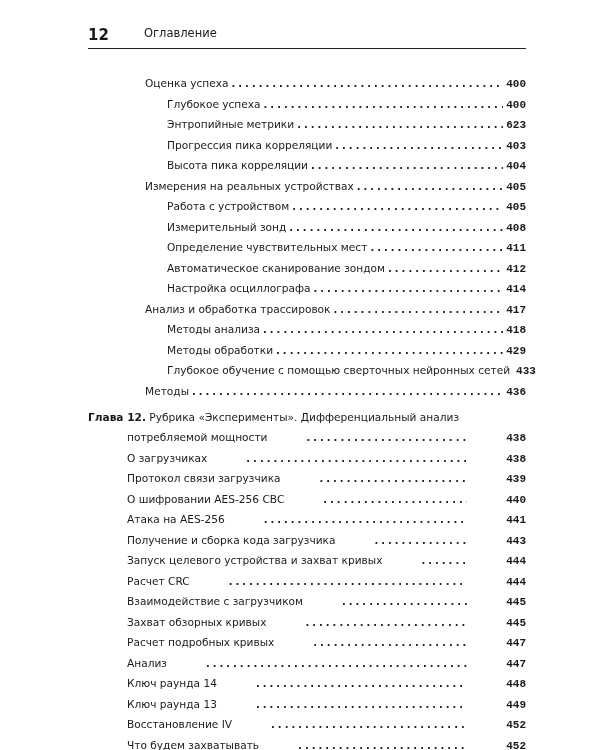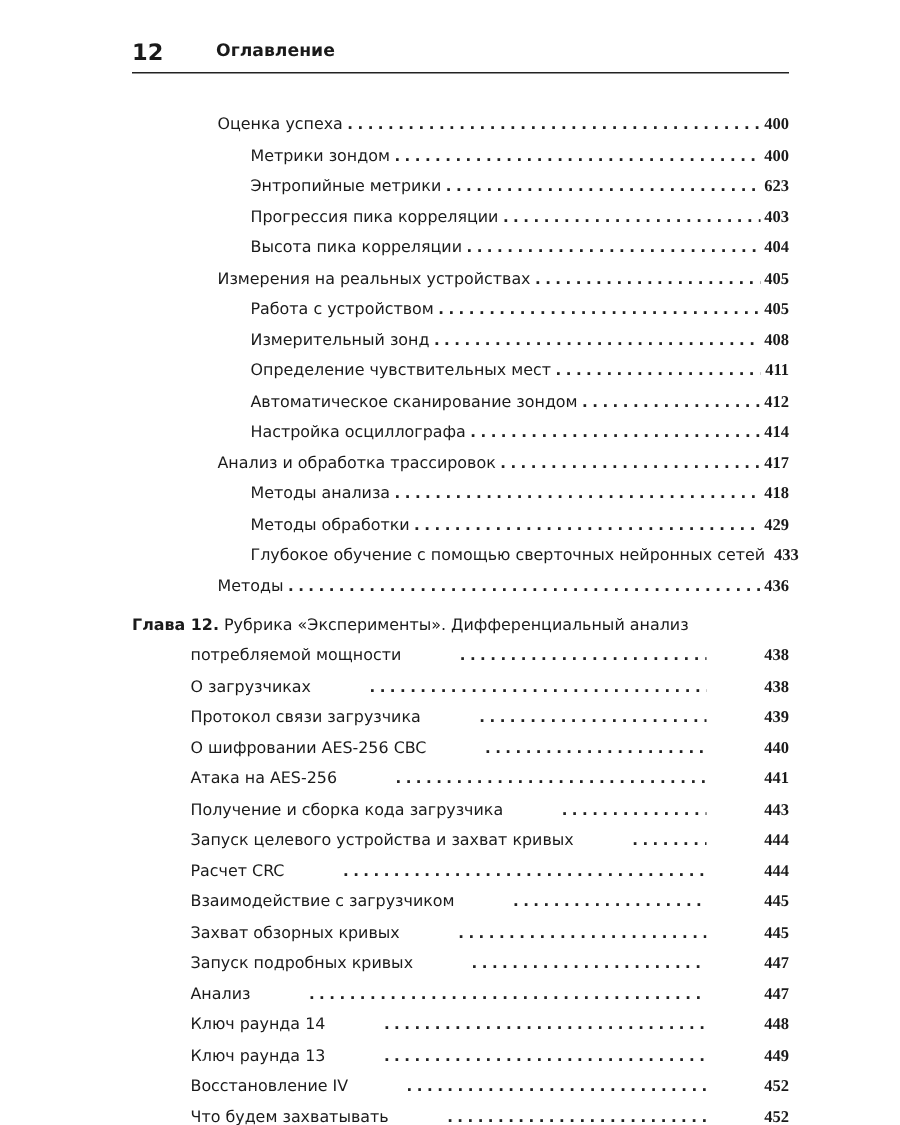--- a/index.html
+++ b/index.html
@@ -7,39 +7,39 @@
     width: 600px; height: 750px; background: #ffffff;
     font-family: "DejaVu Sans", sans-serif; color: #1a1a1a;
     position: relative; overflow: hidden;
   }
   .page { position: absolute; left: 88px; top: 26px; width: 438px; }
   .running-head {
     display: flex; align-items: flex-start; height: 20px;
     border-bottom: 1.5px solid #222; padding-bottom: 2px;
   }
   .page-num { font-weight: bold; font-size: 15px; width: 56px; }
-  .head-title { font-size: 11.5px; font-weight: bold; }
+  .head-title { font-size: 11.5px; }
   .toc { margin-top: 24px; }
   .row {
     display: flex; align-items: baseline; font-size: 10.6px;
     height: 20.5px; line-height: 20.5px; white-space: nowrap; margin-left: 39px;
   }
   .row.l1 { padding-left: 18px; }
   .row.l2 { padding-left: 40px; }
   .row .label { flex: 0 0 auto; }
   .row .dots {
     flex: 1 1 auto; overflow: hidden; margin: 0 3px;
     color: #222; letter-spacing: 2.9px; font-size: 10px;
   }
   .row .dots::before {
     content: ". . . . . . . . . . . . . . . . . . . . . . . . . . . . . . . . . . . . . . . . . . . . . . . . . . . . . . . . . . . . . . . . . . . . . . . . . . . . . . . . . . . . . . . . . . . . . . . . . . . . . . . . . . . . . . . . .";
     letter-spacing: 0; word-spacing: -0.5px; font-weight: bold;
   }
   .row .pg {
-    flex: 0 0 auto; font-family: Liberation Serif, serif;
+    flex: 0 0 auto; font-family: Liberation Mono, monospace;
     font-weight: bold; font-size: 11px; text-align: center;
   }
   .chapter { margin-top: 6px; }
   .chapter .ch-line1 { font-size: 10.6px; height: 20px; line-height: 20px; white-space: nowrap; }
   .chapter .ch-prefix { font-weight: bold; }
   .chapter .row { padding-left: 0; gap: 36px; }
 </style>
 </head>
 <body>
 
@@ -50,21 +50,21 @@
   </div>
 
   <div class="toc">
     <div id="sec-cont">
         <div class="row l1">
           <span class="label">Оценка успеха</span>
           <span class="dots"></span>
           <span class="pg">400</span>
         </div>
         <div class="row l2">
-          <span class="label">Метрики зондом</span>
+          <span class="label">Глубокое успеха</span>
           <span class="dots"></span>
           <span class="pg">400</span>
         </div>
         <div class="row l2">
           <span class="label">Энтропийные метрики</span>
           <span class="dots"></span>
           <span class="pg">623</span>
         </div>
         <div class="row l2">
           <span class="label">Прогрессия пика корреляции</span>
@@ -183,21 +183,21 @@
             <span class="label">Взаимодействие с загрузчиком</span>
             <span class="dots"></span>
             <span class="pg">445</span>
           </div>
           <div class="row l2">
             <span class="label">Захват обзорных кривых</span>
             <span class="dots"></span>
             <span class="pg">445</span>
           </div>
           <div class="row l2">
-            <span class="label">Запуск подробных кривых</span>
+            <span class="label">Расчет подробных кривых</span>
             <span class="dots"></span>
             <span class="pg">447</span>
           </div>
           <div class="row l1">
             <span class="label">Анализ</span>
             <span class="dots"></span>
             <span class="pg">447</span>
           </div>
           <div class="row l2">
             <span class="label">Ключ раунда 14</span>

